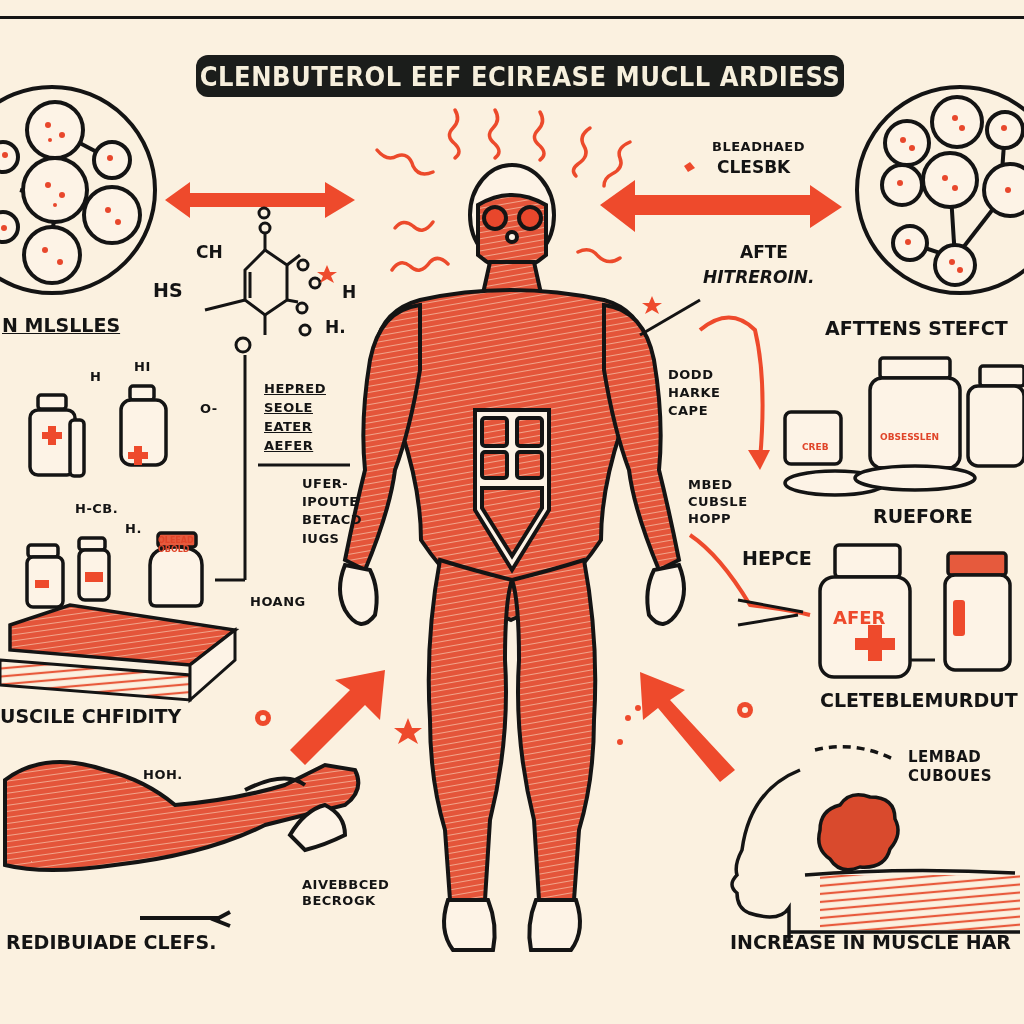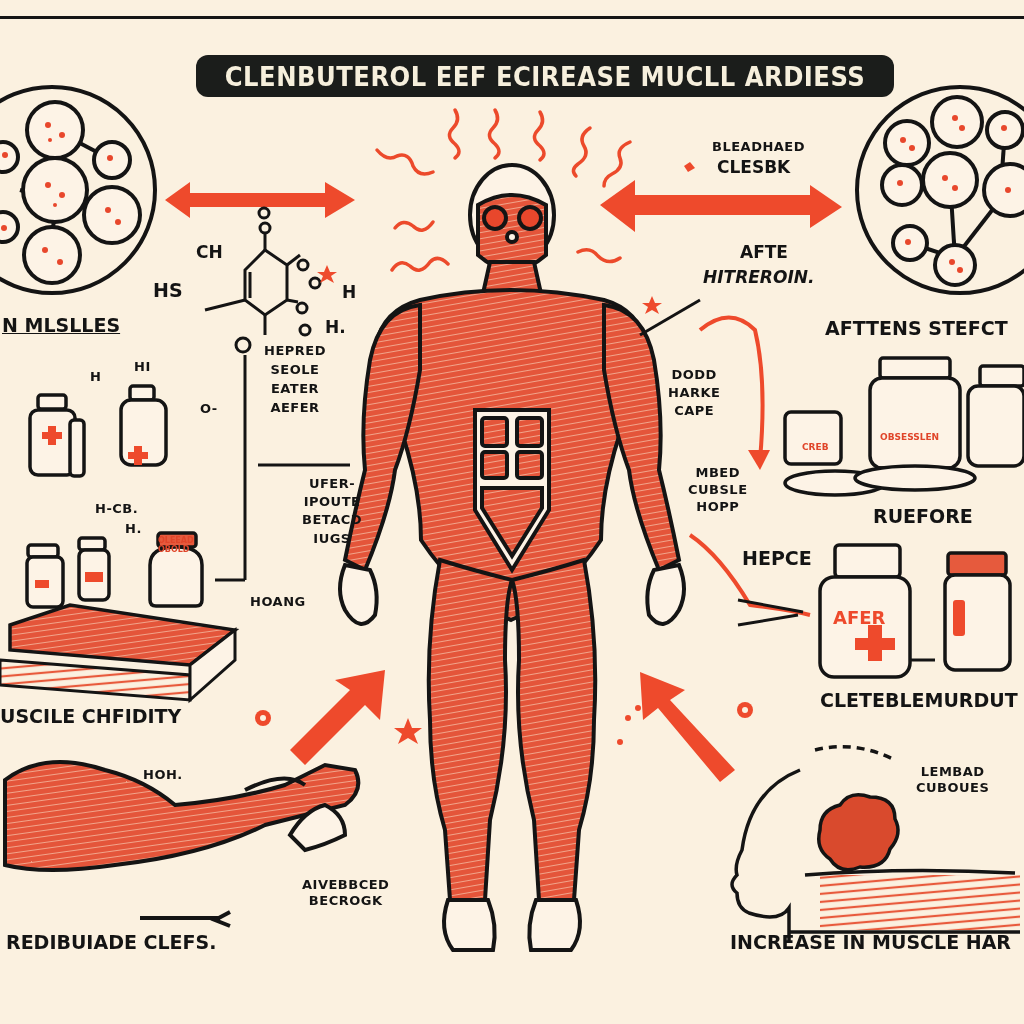--- a/index.html
+++ b/index.html
@@ -1,27 +1,27 @@
 <!DOCTYPE html>
 <html><head>
 <meta charset="utf-8">
 <style>
   html,body{margin:0;padding:0;}
   body{width:1024px;height:1024px;background:#fbf1e0;position:relative;overflow:hidden;
        font-family:"DejaVu Sans","Liberation Sans",sans-serif;color:#161616;}
   .abs{position:absolute;}
   .topline{left:0;top:16px;width:1024px;height:3px;background:#151515;}
-  .title{left:196px;top:55px;width:698px;height:42px;background:#1b1d1b;border-radius:12px;
+  .title{left:196px;top:55px;width:648px;height:42px;background:#1b1d1b;border-radius:12px;
          color:#f6efdc;font-weight:bold;font-size:27px;letter-spacing:0.5px;display:flex;align-items:center;justify-content:center;
          font-family:"DejaVu Sans Condensed","DejaVu Sans",sans-serif;}
   .lbl{font-weight:bold;color:#141414;line-height:1.15;white-space:nowrap;text-transform:uppercase;
        font-family:"DejaVu Sans","Liberation Sans",sans-serif;}
   .lbl.big{font-size:19px;}
   .lbl.med{font-size:17px;}
-  .lbl.sm{font-size:13px;letter-spacing:0.5px;text-align:center;}
+  .lbl.sm{font-size:13px;letter-spacing:0.5px;}
   svg{position:absolute;left:0;top:0;}
 </style>
 </head>
 <body>
 
 <div class="abs topline"></div>
 
 <div class="abs title">CLENBUTEROL EEF ECIREASE MUCLL ARDIESS</div>
 
 <svg width="1024" height="1024" viewBox="0 0 1024 1024">
@@ -273,24 +273,24 @@
 <div class="abs lbl med" style="left:703px;top:268px;font-style:italic;">HITREROIN.</div>
 
 <div class="abs lbl big" style="left:2px;top:315px;text-decoration:underline;">N MLSLLES</div>
 <div class="abs lbl med" style="left:196px;top:232px;margin-top:11px;">CH</div>
 <div class="abs lbl big" style="left:153px;top:280px;">HS</div>
 <div class="abs lbl med" style="left:342px;top:283px;">H</div>
 <div class="abs lbl med" style="left:325px;top:318px;">H.</div>
 <div class="abs lbl sm" style="left:90px;top:370px;">H</div>
 <div class="abs lbl sm" style="left:134px;top:360px;">HI</div>
 <div class="abs lbl sm" style="left:200px;top:402px;">O-</div>
-<div class="abs lbl sm" style="left:75px;top:502px;margin-left:20px;">H-CB.</div>
+<div class="abs lbl sm" style="left:75px;top:502px;">H-CB.</div>
 <div class="abs lbl sm" style="left:125px;top:522px;">H.</div>
 
-<div class="abs lbl sm" style="left:264px;top:342px;line-height:1.45;">
+<div class="abs lbl sm" style="left:264px;top:380px;line-height:1.45;text-decoration:underline;">
   <div>HEPRED</div>
   <div>SEOLE</div>
   <div>EATER</div>
   <div>AEFER</div>
 </div>
 <div class="abs lbl sm" style="left:274px;top:475px;line-height:1.4;margin-left:28px;">
   <div>UFER-</div>
   <div>IPOUTE</div>
   <div>BETACD</div>
   <div>IUGS</div>
@@ -304,31 +304,31 @@
   <div>BECROGK</div>
 </div>
 <div class="abs lbl big" style="left:6px;top:932px;">REDIBUIADE CLEFS.</div>
 
 <div class="abs lbl big" style="left:825px;top:318px;">AFTTENS STEFCT</div>
 <div class="abs lbl sm" style="left:668px;top:366px;line-height:1.4;">
   <div>DODD</div>
   <div>HARKE</div>
   <div>CAPE</div>
 </div>
-<div class="abs lbl sm" style="left:688px;top:465px;line-height:1.3;">
+<div class="abs lbl sm" style="left:688px;top:477px;line-height:1.3;">
   <div>MBED</div>
   <div>CUBSLE</div>
   <div>HOPP</div>
 </div>
 <div class="abs lbl" style="left:802px;top:442px;font-size:9px;color:#e0452a;">CREB</div>
 <div class="abs lbl" style="left:880px;top:432px;font-size:9px;color:#e0452a;">OBSESSLEN</div>
 <div class="abs lbl" style="left:158px;top:536px;font-size:8px;color:#e0452a;white-space:normal;width:40px;">OLEEAD OBOLD</div>
 <div class="abs lbl big" style="left:873px;top:506px;text-align:center;">RUEFORE</div>
 
 <div class="abs lbl big" style="left:742px;top:548px;">HEPCE</div>
 <div class="abs lbl" style="left:833px;top:608px;font-size:18px;color:#ee4a2c;">AFER</div>
 <div class="abs lbl big" style="left:820px;top:690px;">CLETEBLEMURDUT</div>
 
-<div class="abs lbl sm" style="left:908px;top:764px;line-height:1.25;font-size:13px;margin-left:8px;">
+<div class="abs lbl sm" style="left:908px;top:748px;line-height:1.25;font-size:15px;">
   <div>LEMBAD</div>
   <div>CUBOUES</div>
 </div>
 <div class="abs lbl big" style="left:730px;top:932px;">INCREASE IN MUSCLE HAR</div>
 
 </body></html>

